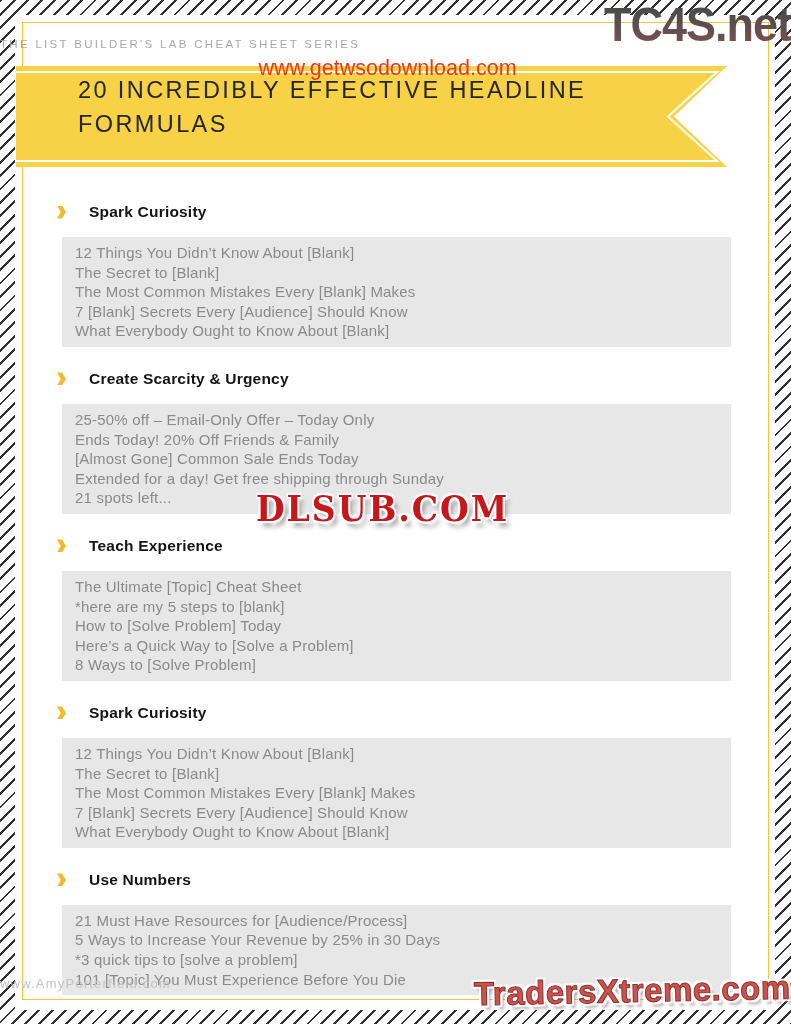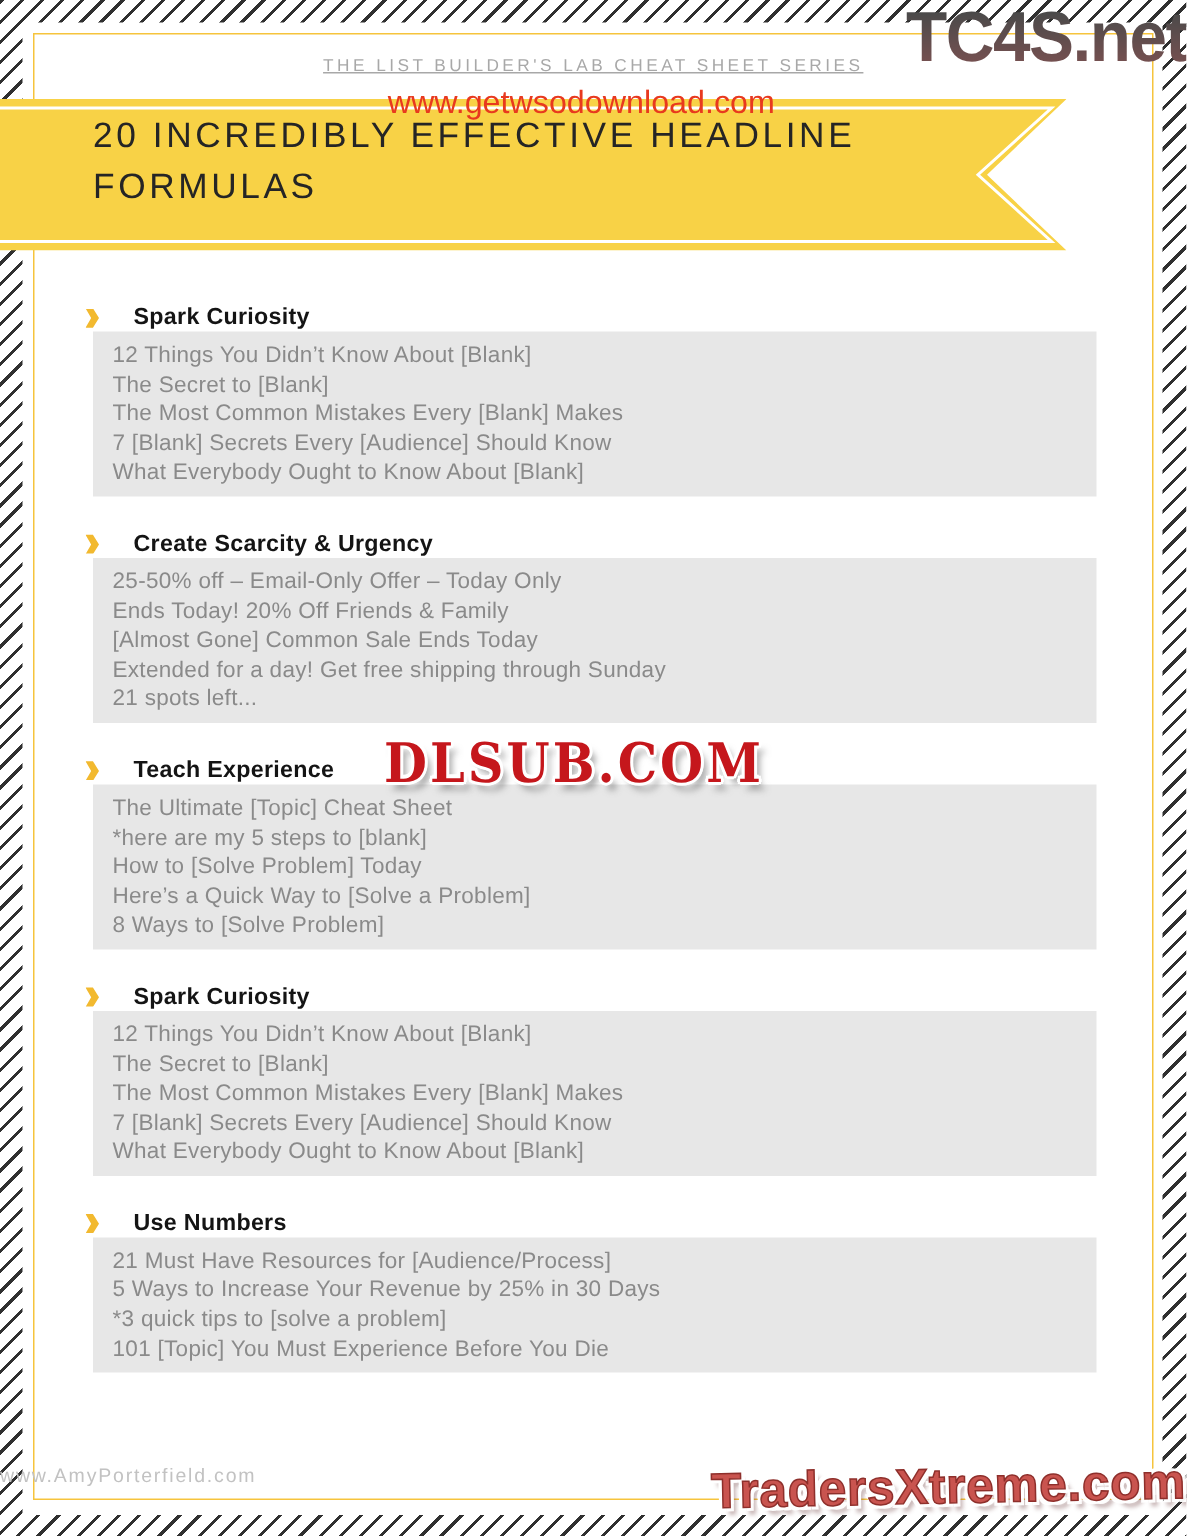--- a/index.html
+++ b/index.html
@@ -13,27 +13,26 @@
   .page {
     position:absolute; left:15px; top:15px; right:16px; bottom:14px;
     background:#ffffff; z-index:1;
   }
   .rule {
     position:absolute; left:22px; top:22px; width:747px; height:978px;
     border:1.5px solid #F6C43C; z-index:2;
   }
 
   .caption {
-    position:absolute; top:38px; left:0; right:0; text-align:center;
+    position:absolute; top:38px; left:0; right:0; 
     font-size:11.5px; letter-spacing:2.3px; color:#a8a8a8; font-weight:500;
     z-index:3;
-    text-decoration:underline;
   }
 
-  .banner { position:absolute; left:0; top:66px; width:711px; height:72px; z-index:4; }
+  .banner { position:absolute; left:16px; top:66px; width:711px; height:72px; z-index:4; }
   .banner svg { position:absolute; left:0; top:0; }
   .banner-title {
     position:absolute; left:62px; top:8px; width:610px;
     font-size:23.5px; line-height:33.5px; letter-spacing:2.4px;
     color:#252525; font-weight:500; z-index:2;
   }
 
   .url-mark {
     position:absolute; top:56px; left:0; right:16px; text-align:center;
     color:#E8391E; font-size:21.5px; font-weight:400; z-index:5;
@@ -48,21 +47,21 @@
   }
 
   .content { position:absolute; left:57px; top:203px; width:674px; z-index:3; }
   .sec { margin-bottom:23px; }
   .sec-head { display:flex; align-items:center; gap:23px; height:18px; }
   .chev {
     width:9px; height:13px; background:#F2B92F; flex:0 0 9px;
     clip-path:polygon(0 0,55% 0,100% 50%,55% 100%,0 100%,42% 50%);
   }
   .sec-title { font-size:15.5px; font-weight:700; color:#141414; letter-spacing:0.2px; }
-  .sec-box { margin-top:0; margin-left:5px; background:#e7e7e7; padding:6px 10px 6px 13px; }
+  .sec-box { margin-top:16px; margin-left:5px; background:#e7e7e7; padding:6px 10px 6px 13px; }
   .formula { font-size:15px; line-height:19.6px; color:#8a8a8a; letter-spacing:0.2px; }
 
   .dlsub {
     position:absolute; left:256px; top:487px; z-index:7;
     font-family:"DejaVu Serif", serif; font-weight:700;
     font-size:33px; letter-spacing:2px; color:#C5171C; line-height:1.2;
     transform:scaleY(1.1); transform-origin:top left;
     text-shadow:
       -2px 0 0 #fff, 2px 0 0 #fff, 0 -2px 0 #fff, 0 2px 0 #fff,
       -1.5px -1.5px 0 #fff, 1.5px -1.5px 0 #fff, -1.5px 1.5px 0 #fff, 1.5px 1.5px 0 #fff,

